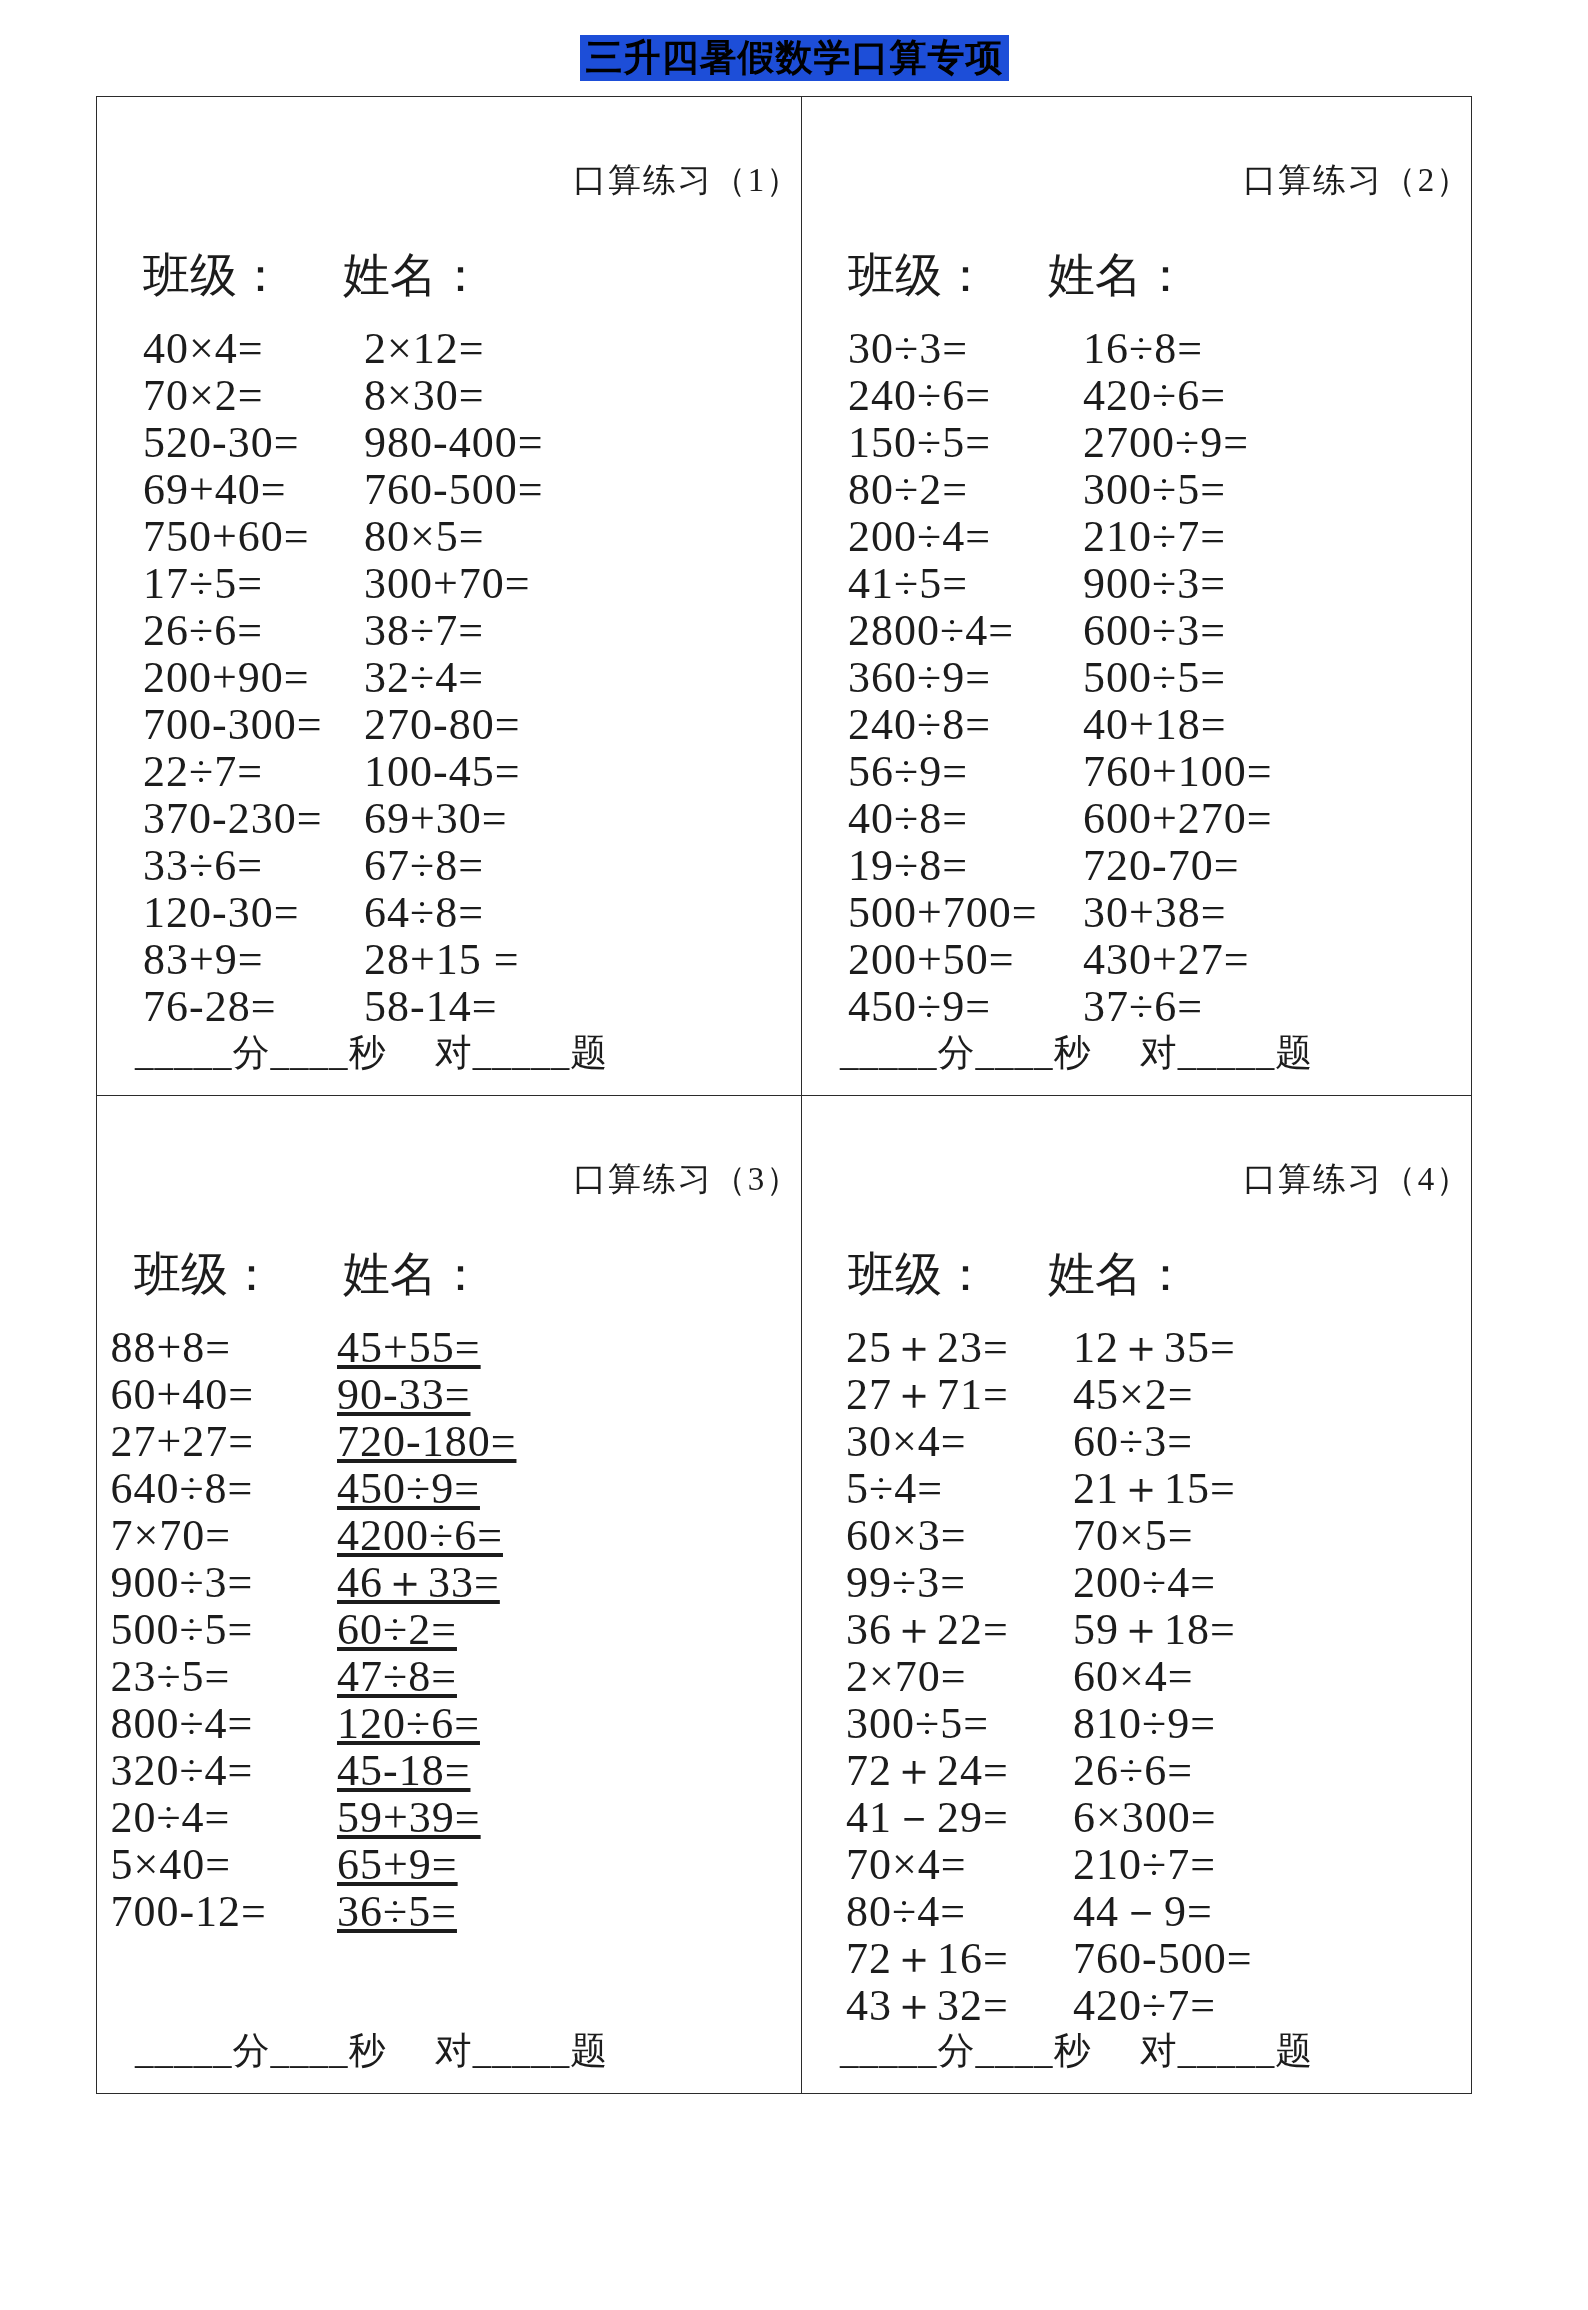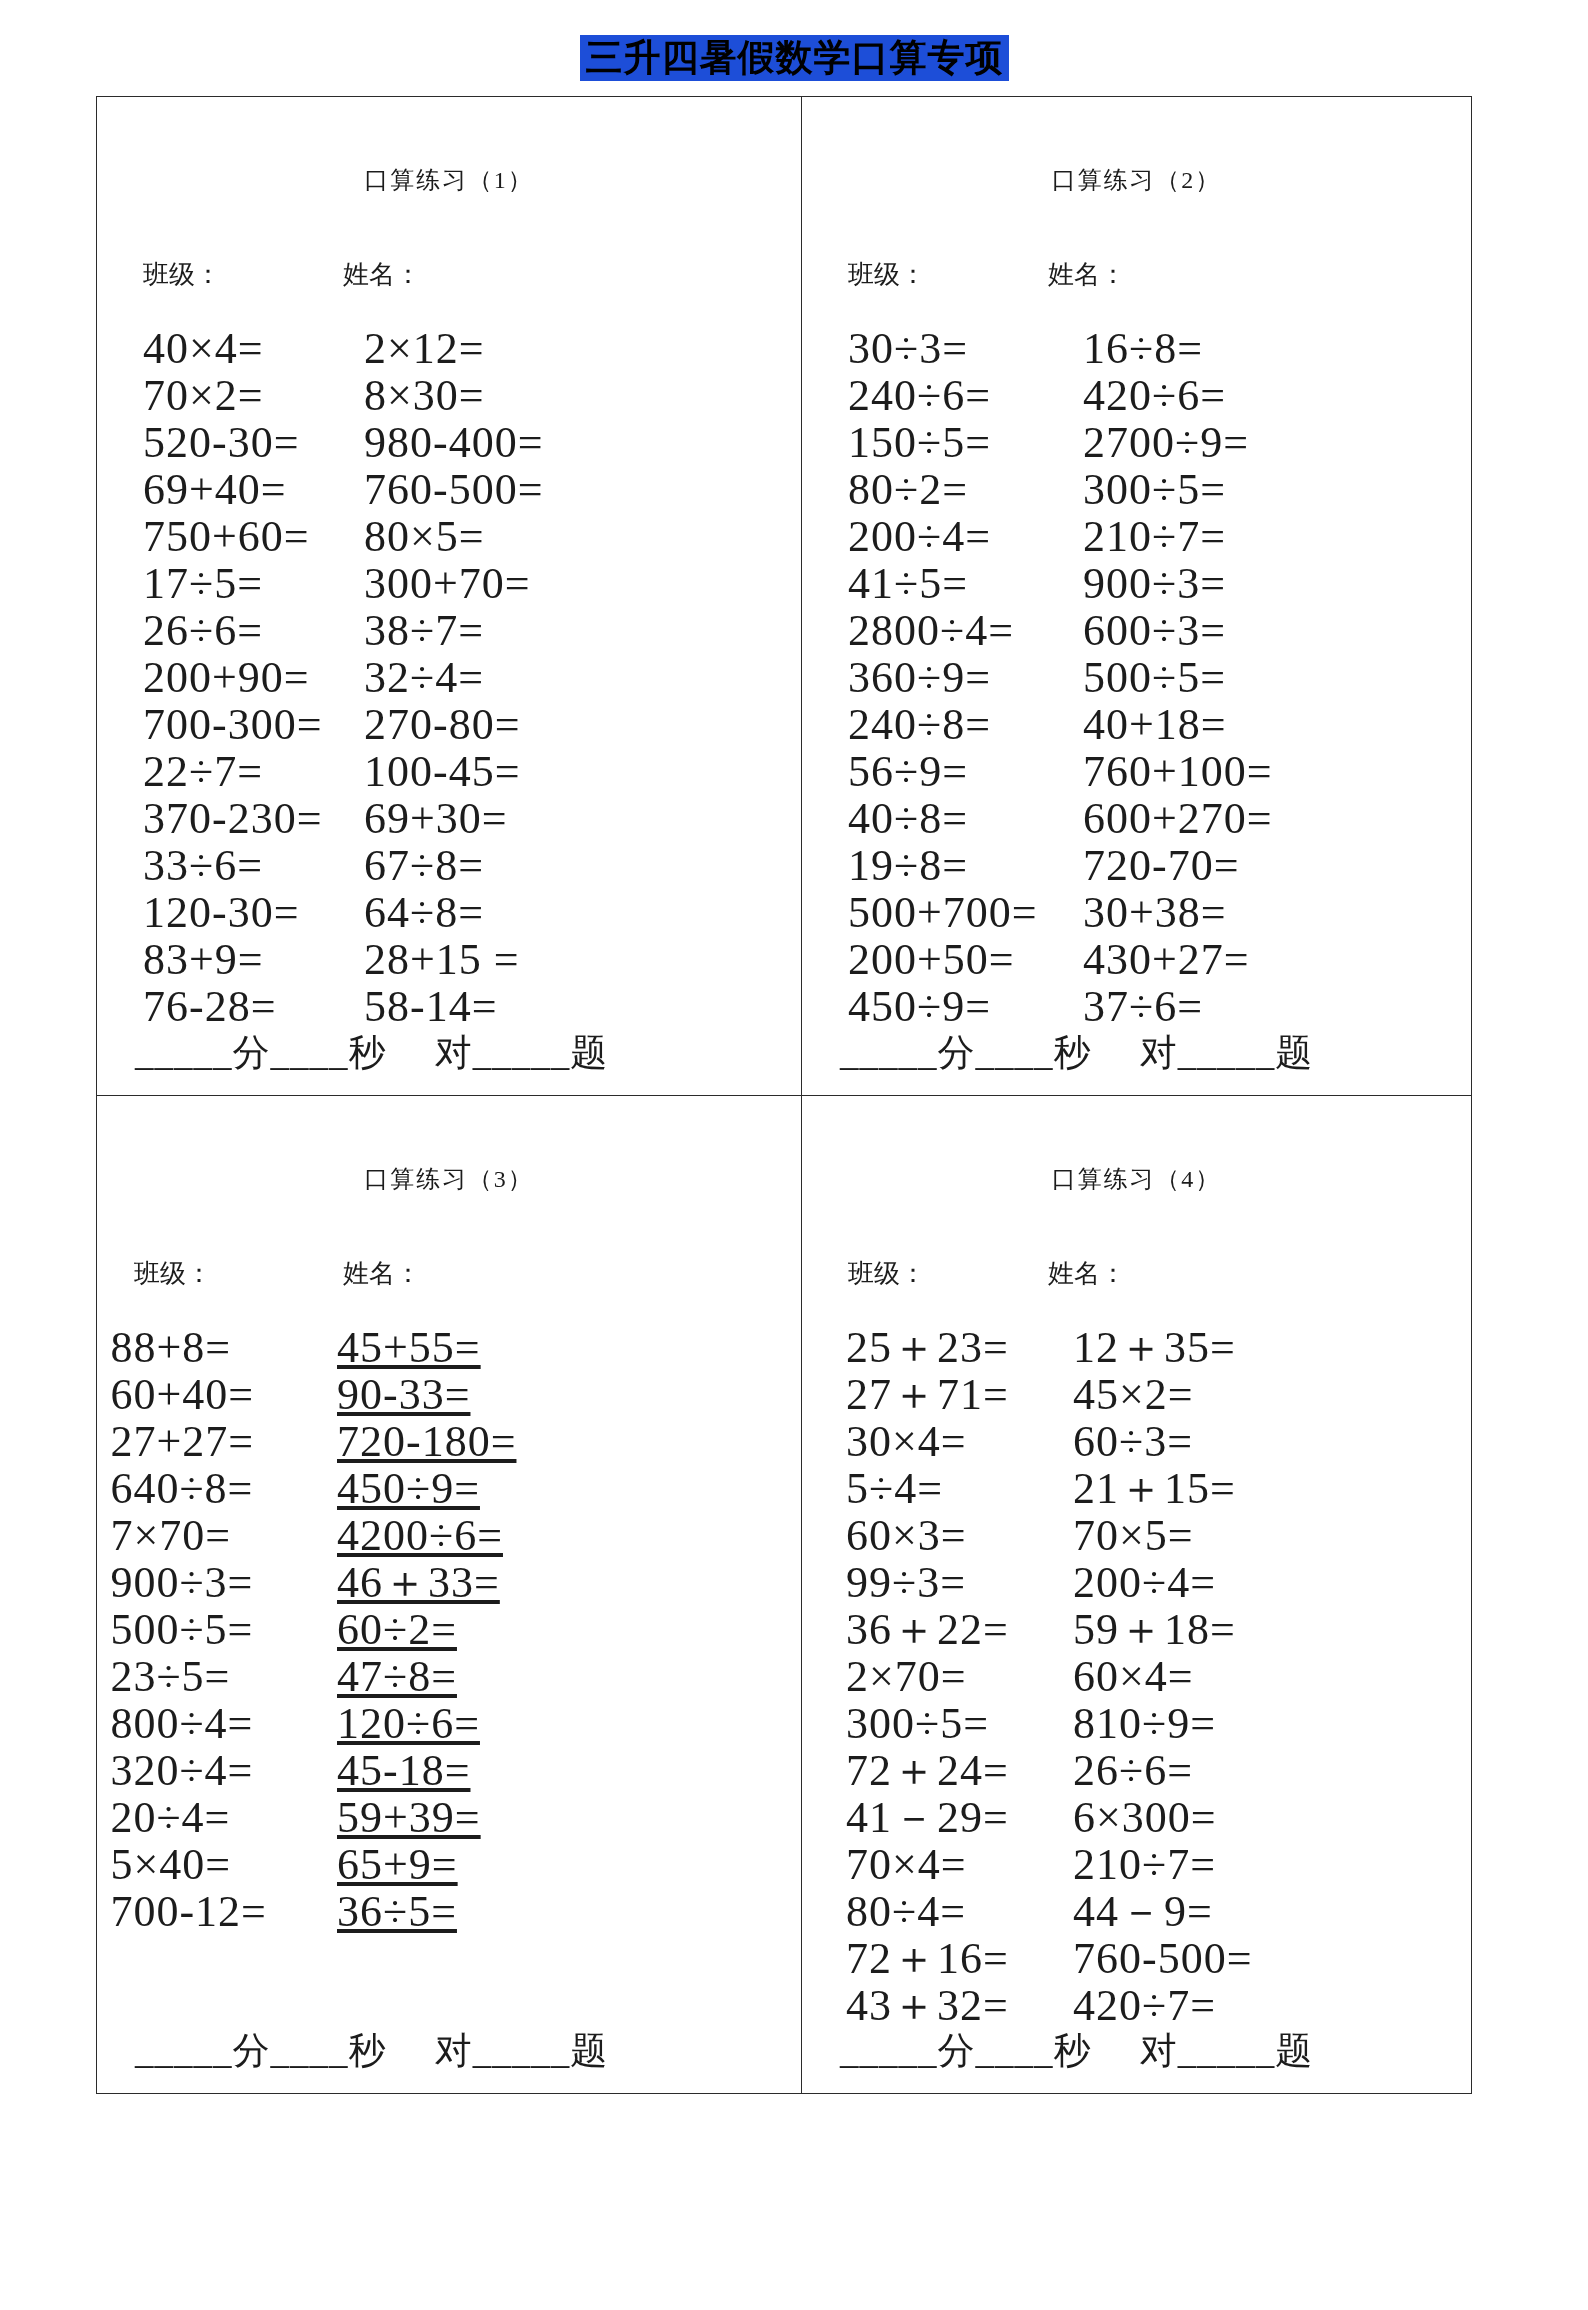--- a/index.html
+++ b/index.html
@@ -36,29 +36,29 @@
   }
   .cell{
     position:relative;
     box-sizing:border-box;
     padding-top:63px;
   }
   .cell.c1{border-right:1.9px solid #2b2b2b;border-bottom:1.9px solid #2b2b2b;}
   .cell.c2{border-bottom:1.9px solid #2b2b2b;}
   .cell.c3{border-right:1.9px solid #2b2b2b;}
   .sec-title{
-    text-align:center;
-    font-size:24px;line-height:40px;
+    text-align:right;
+    font-size:33px;line-height:40px;
     letter-spacing:1.9px;
   }
   .sec-labels{
     position:relative;
     margin-top:50px;
     height:50px;
-    font-size:26px;line-height:50px;
+    font-size:47px;line-height:50px;
   }
   .sec-labels .cl{position:absolute;left:46px;}
   .sec-labels .nl{position:absolute;left:246px;}
   .cell.s3 .sec-labels .cl{left:37px;}
   .problems{margin-top:25px;}
   .prow{position:relative;height:47px;}
   .pcell{
     position:absolute;top:0;
     font-size:44px;line-height:47px;
     letter-spacing:1px;

